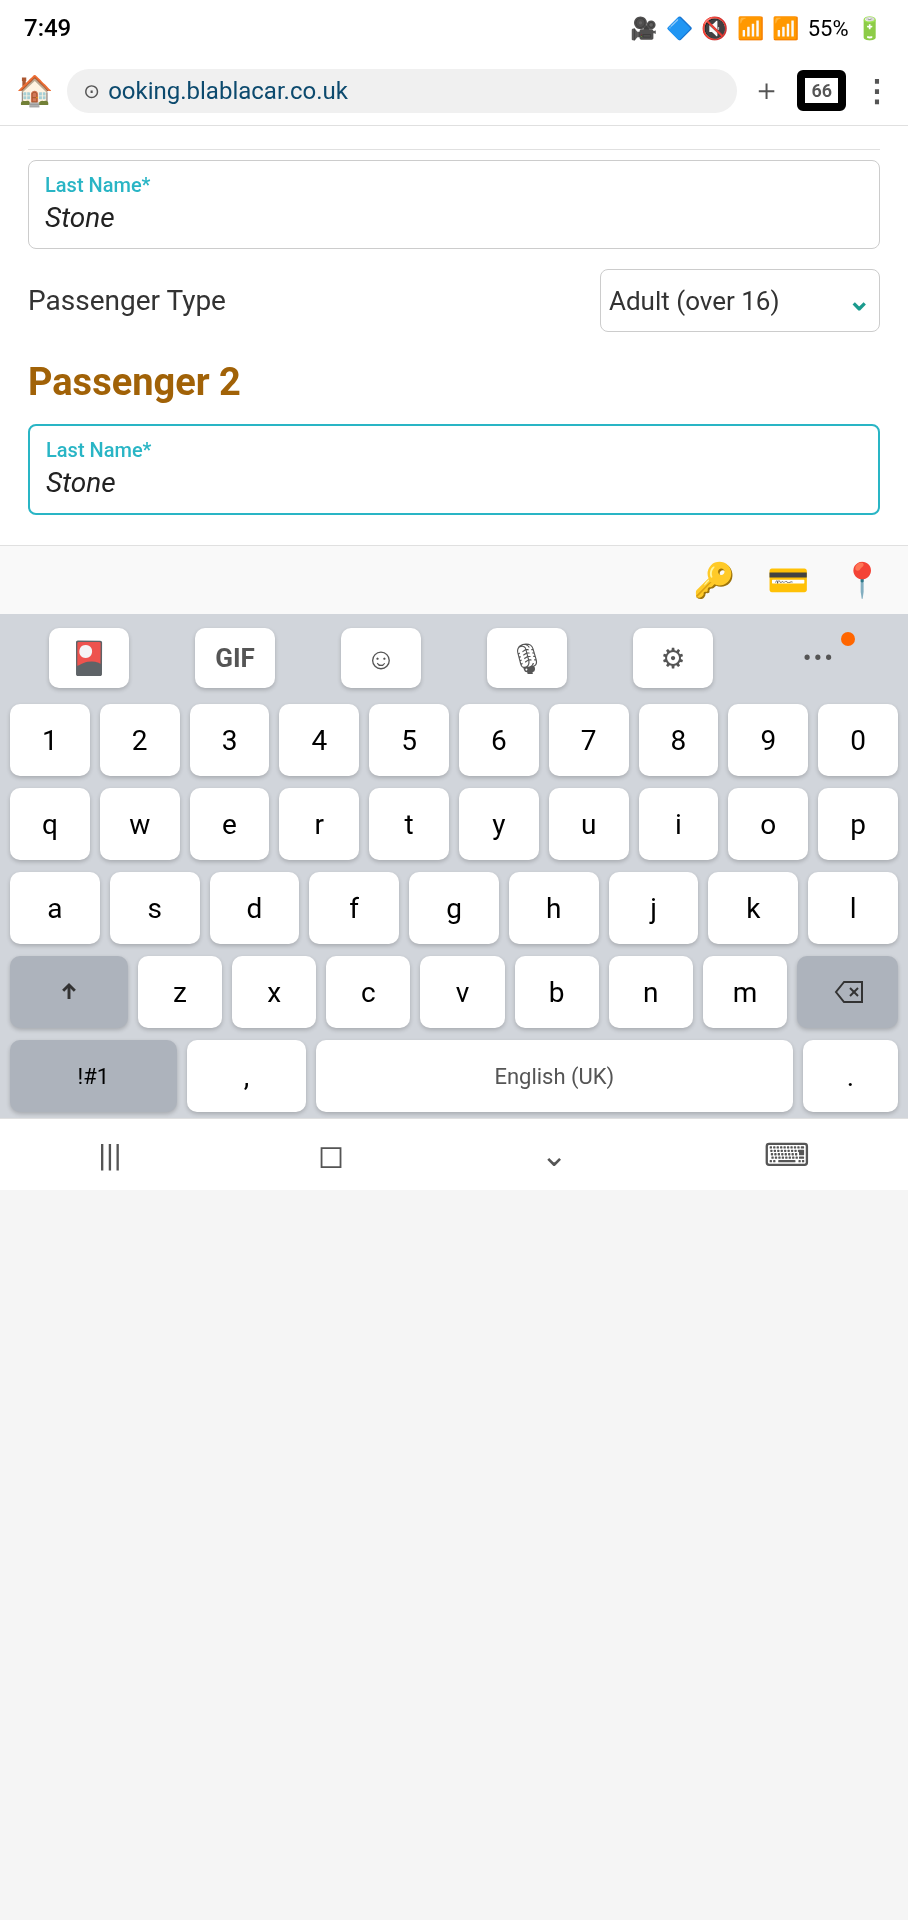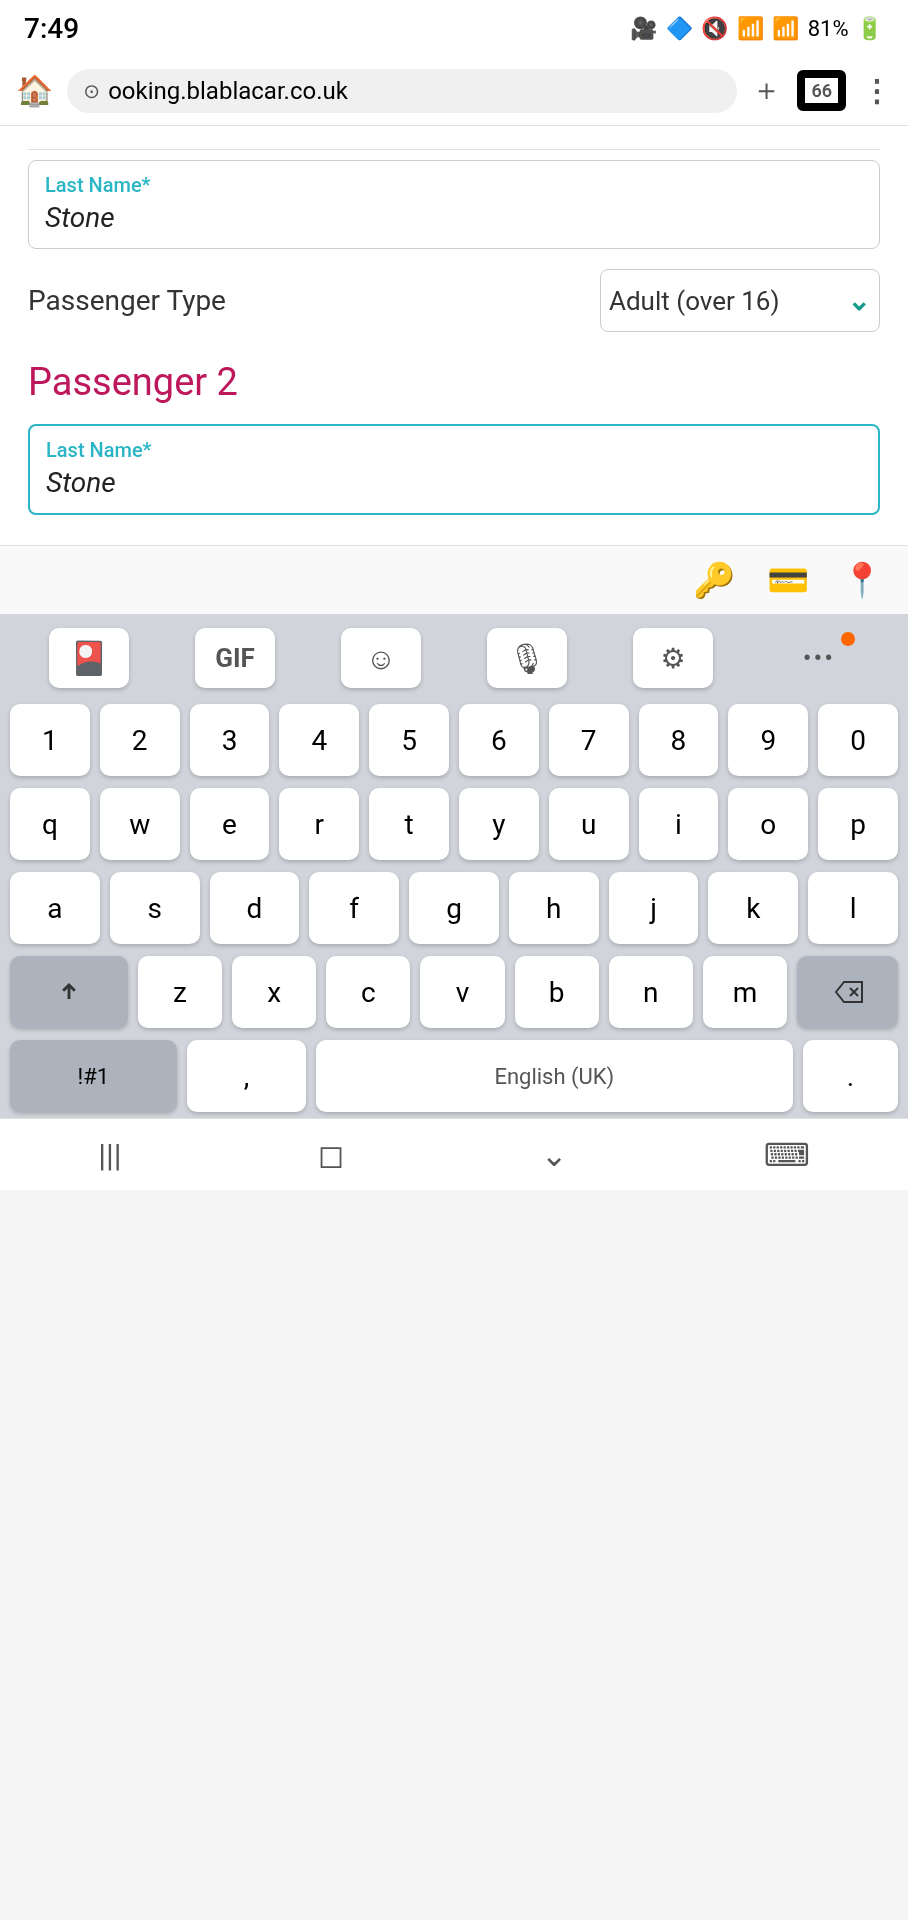--- a/index.html
+++ b/index.html
@@ -15,21 +15,21 @@
     
     .status-bar {
       background: #fff;
       display: flex;
       align-items: center;
       justify-content: space-between;
       padding: 0 24px;
       height: 56px;
     }
     .status-time {
-      font-size: 28px;
+      font-size: 24px;
       font-weight: 500;
       color: #000;
     }
     .status-icons {
       display: flex;
       align-items: center;
       gap: 8px;
       font-size: 22px;
       color: #000;
     }
@@ -56,21 +56,21 @@
       border-radius: 24px;
       padding: 8px 16px;
       gap: 8px;
     }
     .browser-url-icon {
       font-size: 20px;
       color: #555;
     }
     .browser-url-text {
       font-size: 24px;
-      color: #000000;
+      color: #0c4a6e;
     }
     .browser-action-icons {
       display: flex;
       align-items: center;
       gap: 16px;
     }
     .browser-plus {
       font-size: 30px;
       color: #555;
     }
@@ -164,22 +164,22 @@
     }
     .chevron-down {
       color: #1a9b8e;
       font-size: 28px;
       font-weight: 900;
     }
 
     
     .passenger-heading {
       font-size: 38px;
-      font-weight: 400;
-      color: #be185d;
+      font-weight: 700;
+      color: #a16207;
       margin: 24px 0 20px;
     }
 
     
     .input-toolbar {
       display: flex;
       justify-content: flex-end;
       align-items: center;
       gap: 32px;
       padding: 14px 24px;
@@ -313,21 +313,21 @@
 <body>
 
 <div class="status-bar">
   <span class="status-time">7:49</span>
   <div class="status-icons">
     <span>🎥</span>
     <span>🔷</span>
     <span>🔇</span>
     <span>📶</span>
     <span>📶</span>
-    <span>81%</span>
+    <span>55%</span>
     <span>🔋</span>
   </div>
 </div>
 
 <div class="browser-bar">
   <span class="browser-home-icon">🏠</span>
   <div class="browser-url-bar">
     <span class="browser-url-icon">⊙</span>
     <span class="browser-url-text">ooking.blablacar.co.uk</span>
   </div>

